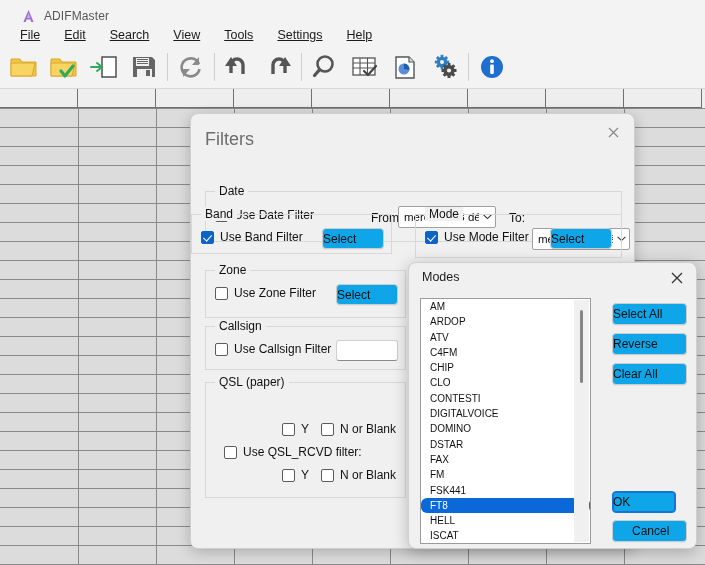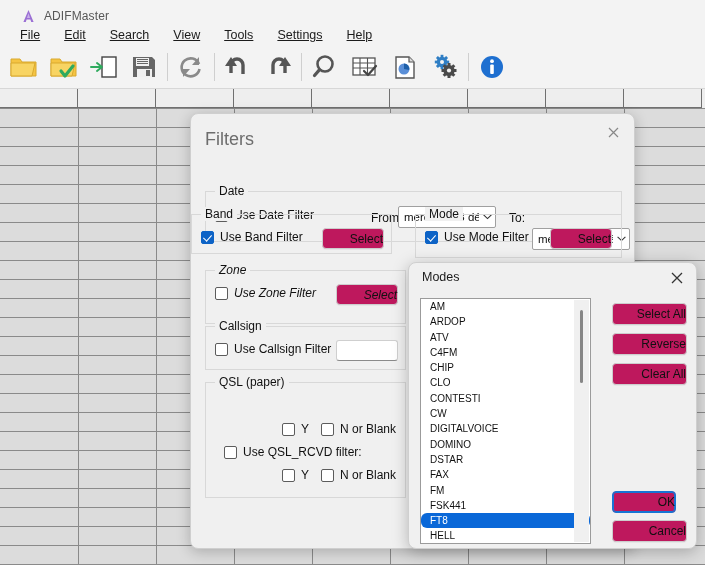--- a/index.html
+++ b/index.html
@@ -90,23 +90,23 @@
     border-radius:2px; display:inline-block; position:relative; flex:none;
   }
   .cbox.checked { background:#0d63c6; border-color:#0d63c6; }
   .cbox.checked::after {
     content:""; position:absolute; left:3px; top:1px; width:4px; height:7px;
     border:solid #fff; border-width:0 1.6px 1.6px 0; transform:rotate(42deg);
   }
   .cb-label { font-size:12px; color:#111; white-space:nowrap; }
 
   .btn {
-    background:#be185d; border:1px solid #cdcdcd; border-radius:4px;
+    background:#0ea5e9; border:1px solid #cdcdcd; border-radius:4px;
     font-size:12px; color:#111; font-family:"Liberation Sans", sans-serif;
-    display:flex; align-items:center; justify-content:flex-end; cursor:default;
+    display:flex; align-items:center; justify-content:flex-start; cursor:default;
     box-shadow:0 1px 0 rgba(0,0,0,.04);
   }
   .btn.default { border:1px solid #1774d4; box-shadow:0 0 0 1px #1774d4 inset; }
 
   .combo {
     background:#fff; border:1px solid #a0a0a0; border-radius:2px;
     font-size:11.5px; color:#111; display:flex; align-items:center;
     padding-left:5px; position:relative; overflow:hidden; cursor:default;
   }
   .combo .cv { flex:1; white-space:nowrap; overflow:hidden; }
@@ -395,21 +395,21 @@
       <span class="legend">Mode</span>
       <div class="cb-row" style="left:9px; top:15px;">
         <span class="cbox checked"></span>
         <span class="cb-label">Use Mode Filter</span>
       </div>
       <div class="btn" style="position:absolute; left:134px; top:13px; width:62px; height:21px;">
         <span>Select</span>
       </div>
     </div>
 
-    <div class="gbox" style="left:14px; top:156px; width:201px; height:54px;font-style:italic;">
+    <div class="gbox" style="left:14px; top:156px; width:201px; height:48px;">
       <span class="legend">Zone</span>
       <div class="cb-row" style="left:9px; top:15px;">
         <span class="cbox"></span>
         <span class="cb-label">Use Zone Filter</span>
       </div>
       <div class="btn" style="position:absolute; left:130px; top:13px; width:62px; height:21px;">
         <span>Select</span>
       </div>
     </div>
 
@@ -459,21 +459,20 @@
 
     <div id="modelist">
       <div id="modelist-items">
           <div class="li">AM</div>
           <div class="li">ARDOP</div>
           <div class="li">ATV</div>
           <div class="li">C4FM</div>
           <div class="li">CHIP</div>
           <div class="li">CLO</div>
           <div class="li">CONTESTI</div>
-          <div class="li">CW</div>
           <div class="li">DIGITALVOICE</div>
           <div class="li">DOMINO</div>
           <div class="li">DSTAR</div>
           <div class="li">FAX</div>
           <div class="li">FM</div>
           <div class="li">FSK441</div>
           <div class="li sel">FT8</div>
           <div class="li">HELL</div>
           <div class="li">ISCAT</div>
         </div>

